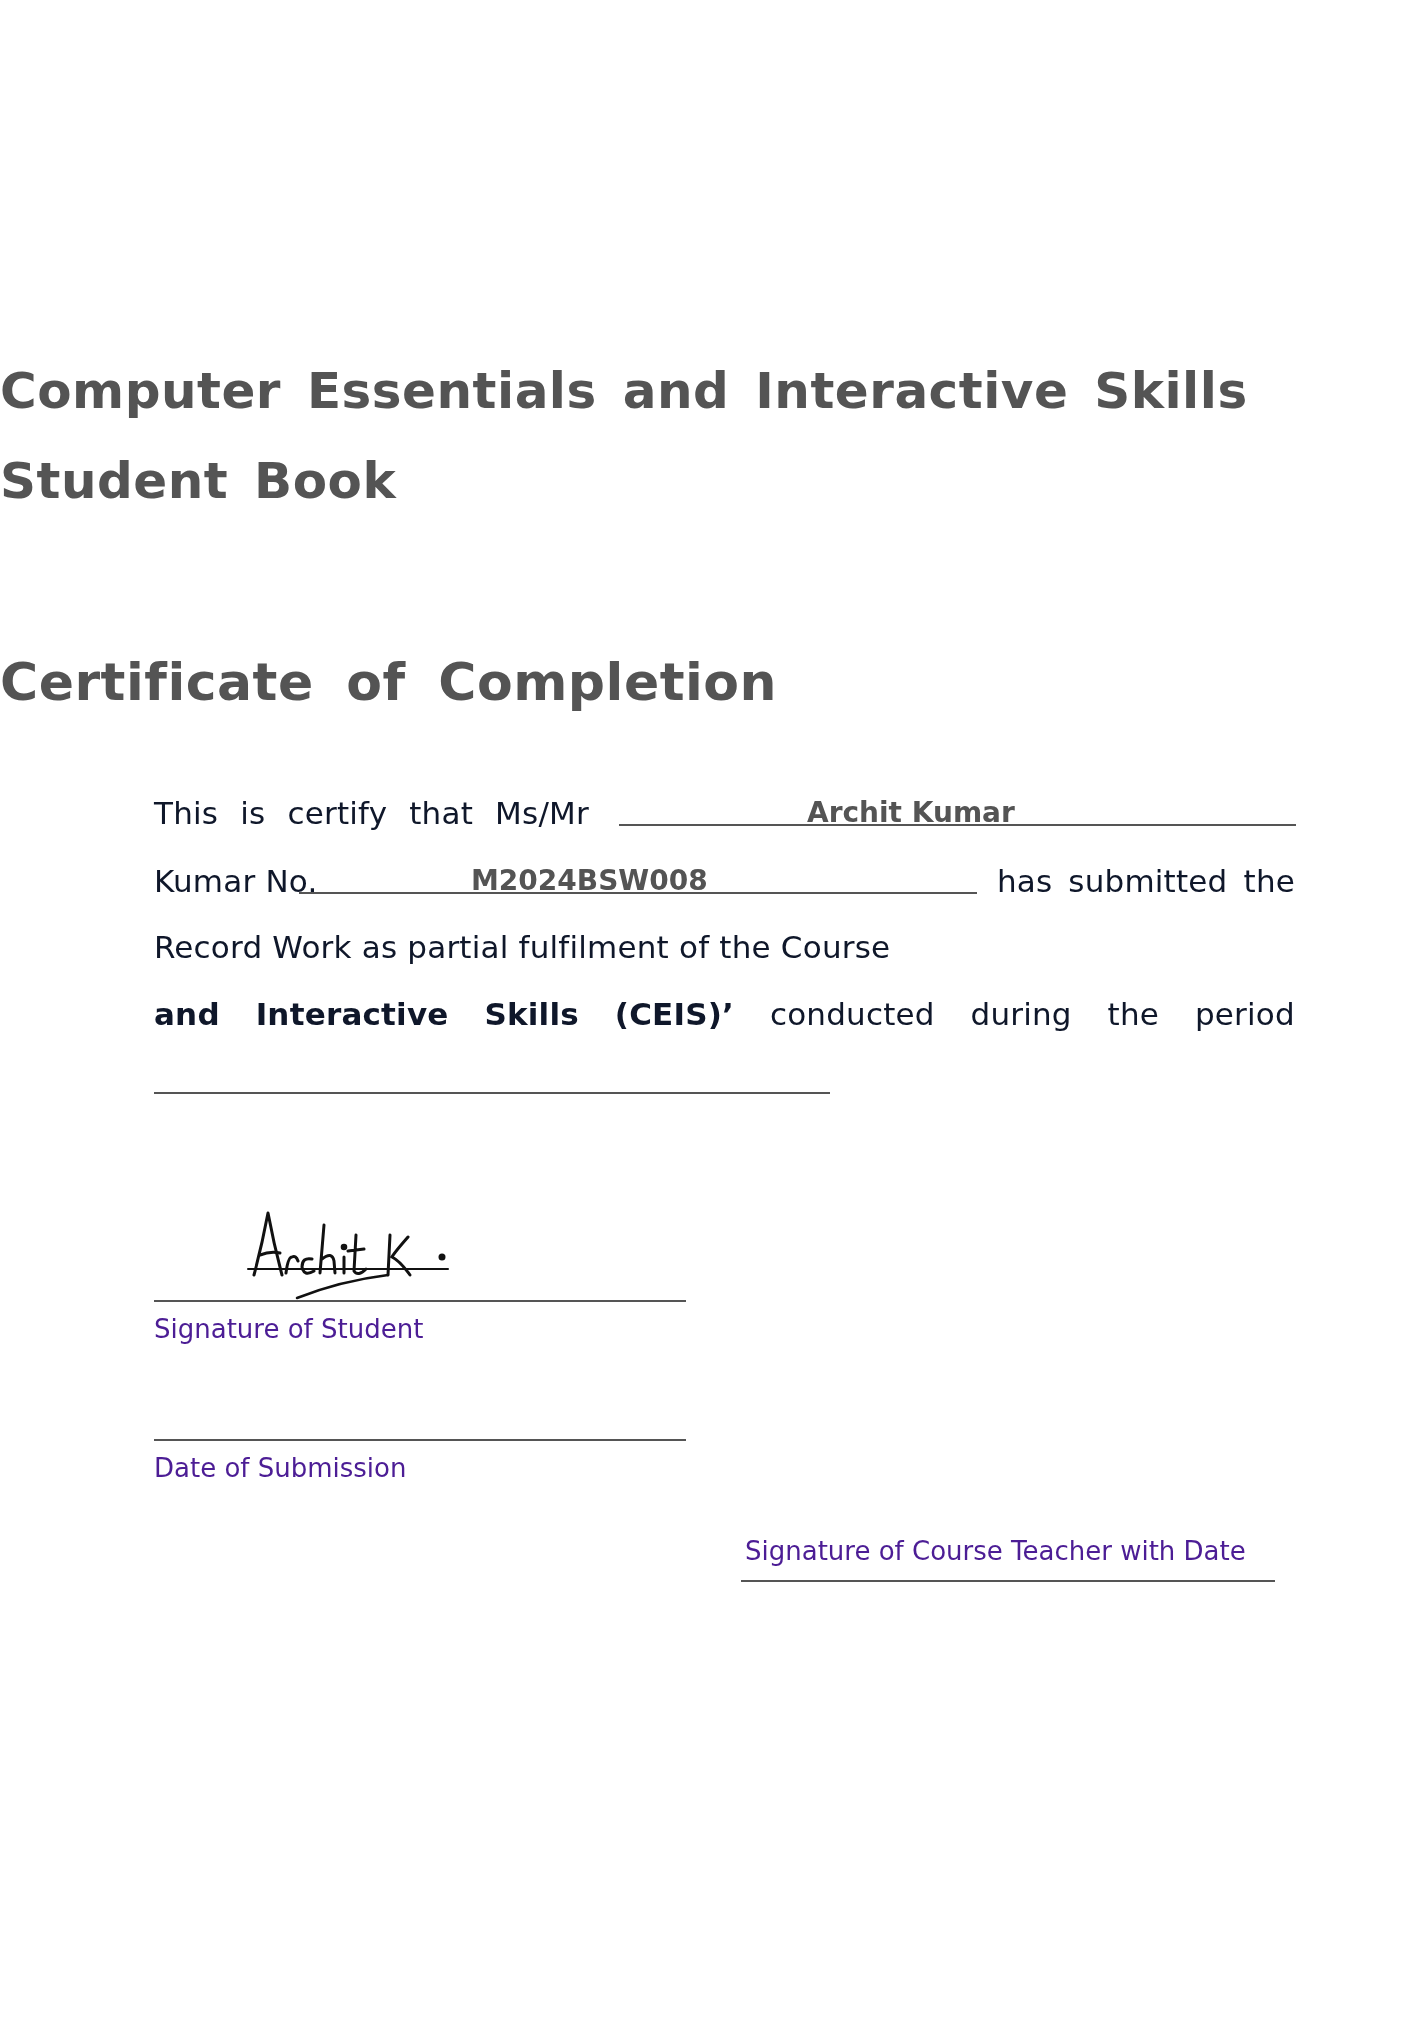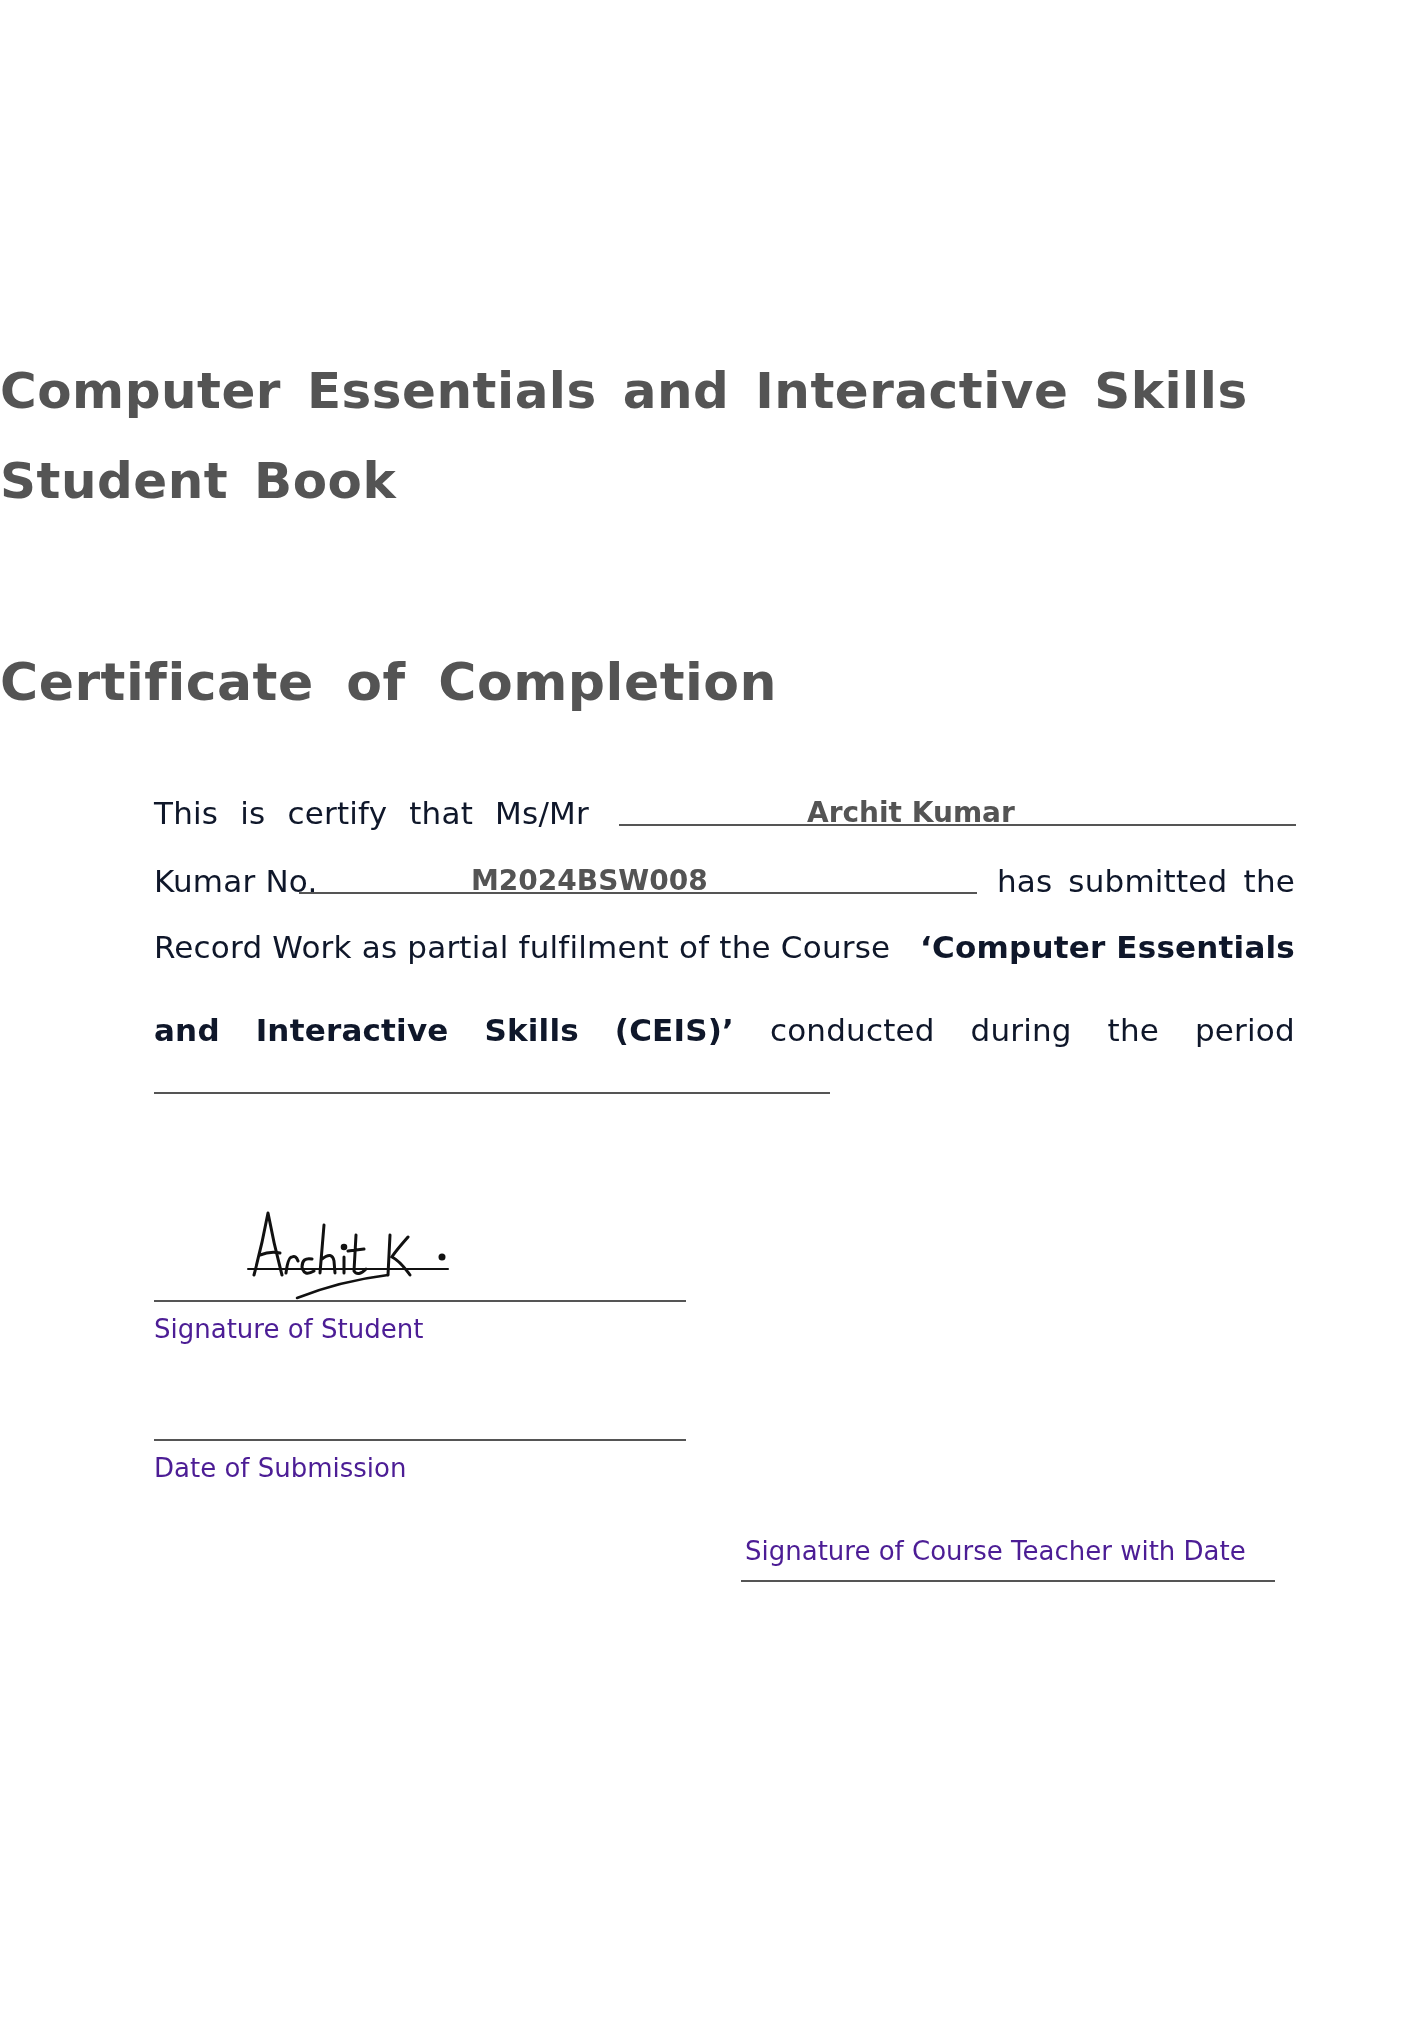--- a/index.html
+++ b/index.html
@@ -30,24 +30,23 @@
 <div class="uline" style="left:619px; top:824px; width:677px;"></div>
 <div class="abs fill" style="left:807px; top:799px;">Archit Kumar</div>
 
 <div class="abs body-text" style="left:154px; top:866px;">Kumar No.</div>
 <div class="uline" style="left:299px; top:892px; width:678px;"></div>
 <div class="abs fill" style="left:471px; top:867px;">M2024BSW008</div>
 <div class="abs body-text" style="right:133px; top:866px; word-spacing:6px;">has submitted the</div>
 
 <div class="justify body-text" style="top:932px;">
   <span>Record Work as partial fulfilment of the Course</span>
-  <span class="bold">‘Computer Essentials</span>
 </div>
 
-<div class="justify body-text" style="top:999px;margin-top:16px;">
+<div class="justify body-text" style="top:999px;">
   <span class="bold">and</span>
   <span class="bold">Interactive</span>
   <span class="bold">Skills</span>
   <span class="bold">(CEIS)’</span>
   <span>conducted</span>
   <span>during</span>
   <span>the</span>
   <span>period</span>
 </div>
 

